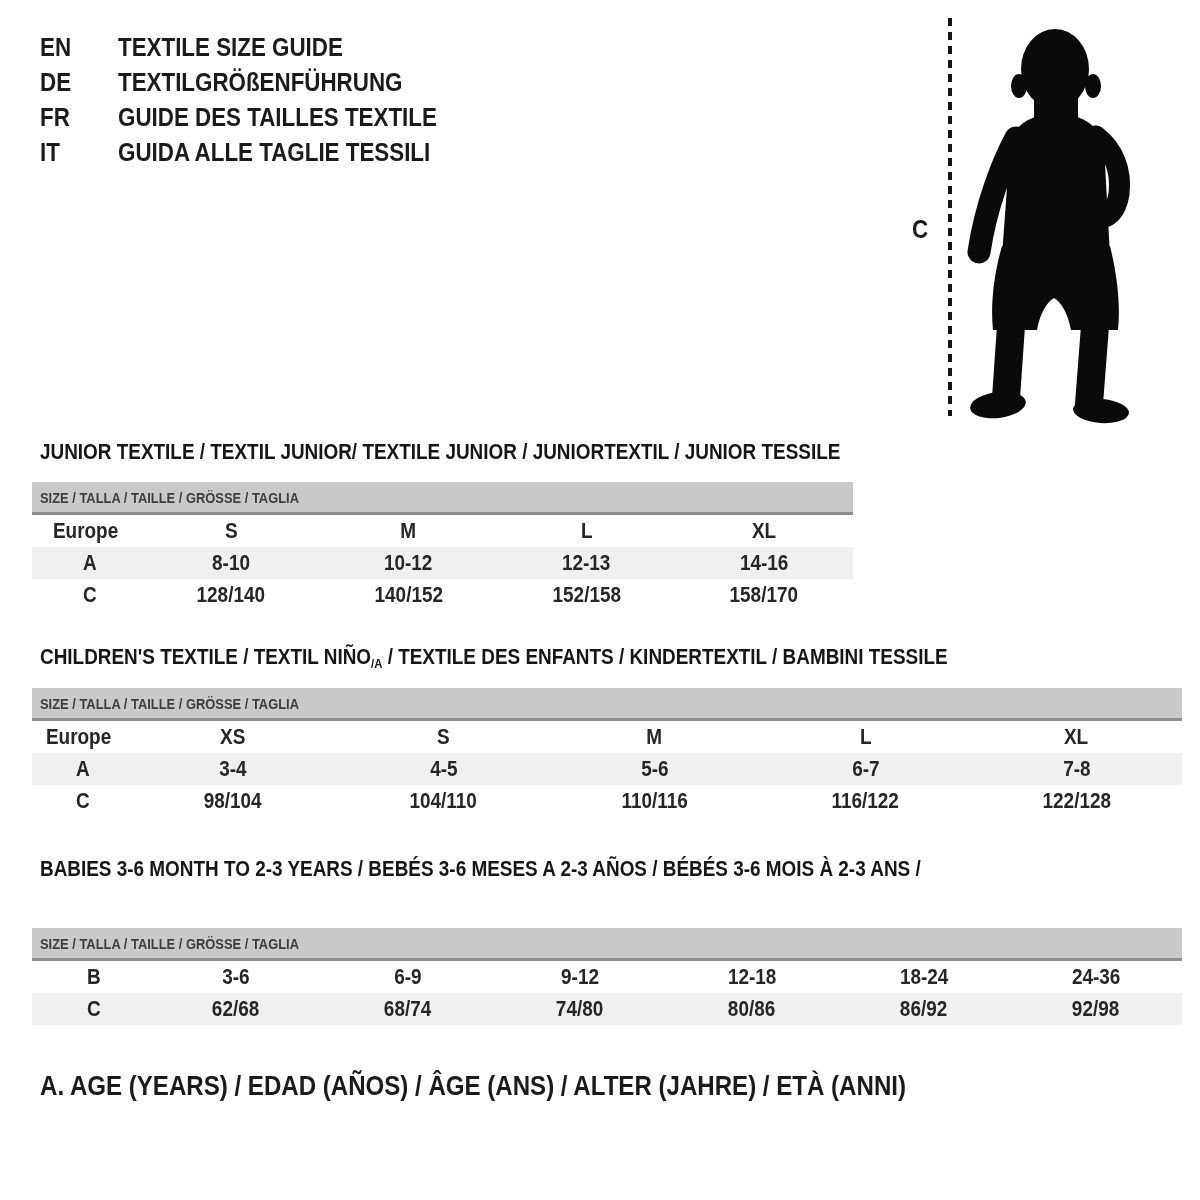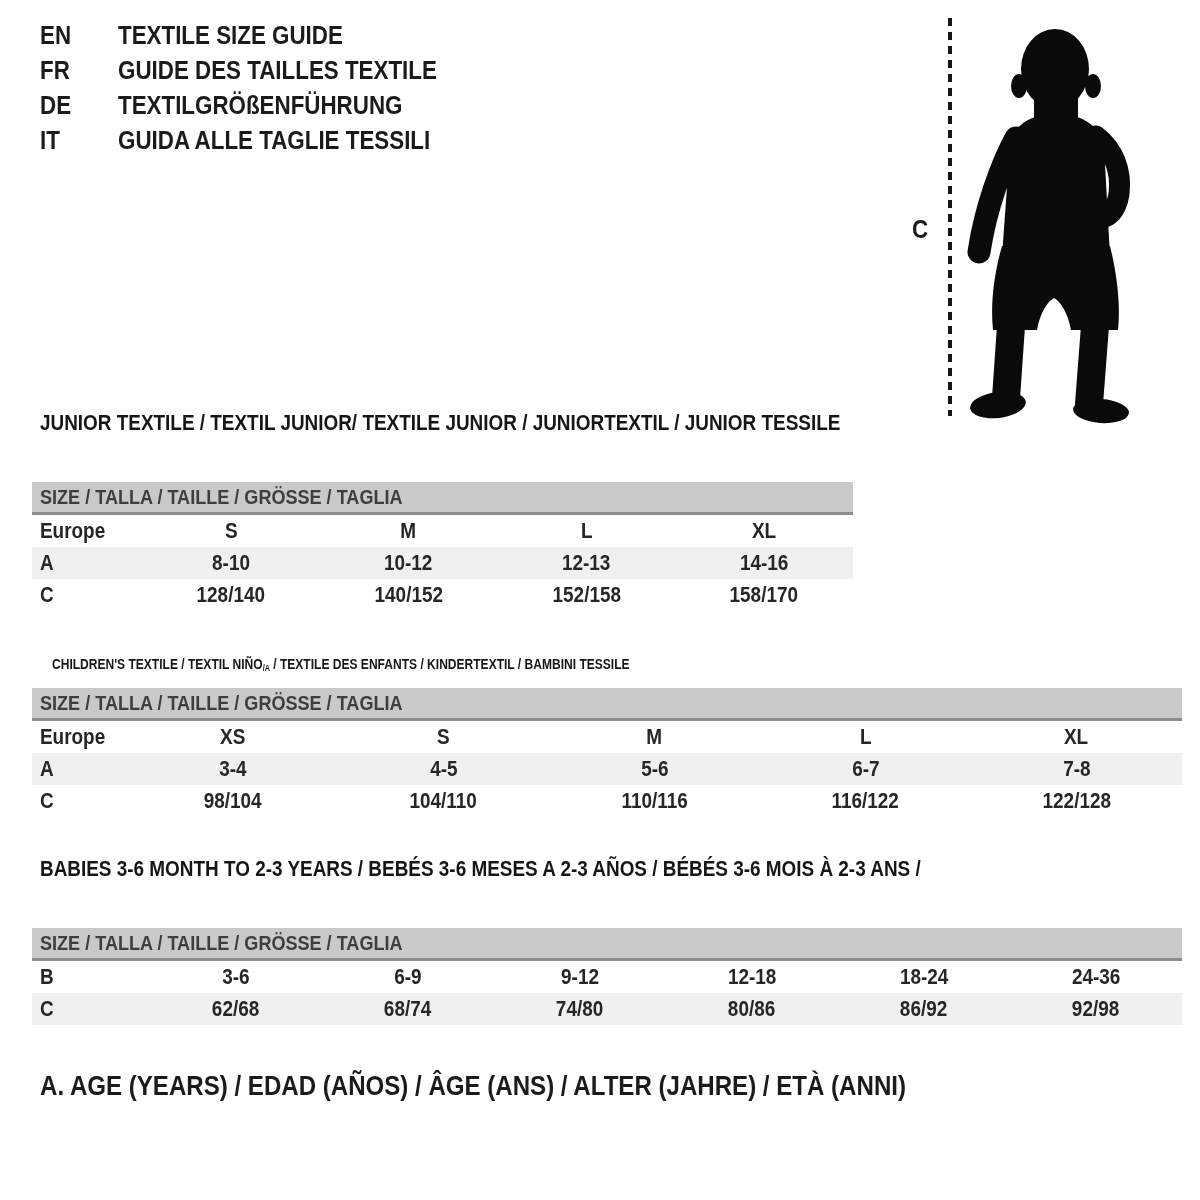--- a/index.html
+++ b/index.html
@@ -11,79 +11,79 @@
     font-family: "Liberation Sans", "DejaVu Sans", sans-serif;
     font-weight: 700;
     color: #1b1b1b;
     overflow: hidden;
   }
   
   .cnd { display: inline-block; transform: scaleX(0.86); transform-origin: 0 50%; white-space: nowrap; }
   .cnd.ctr { transform-origin: 50% 50%; }
 
   
-  .lang-block { position: absolute; left: 40px; top: 18px; }
+  .lang-block { position: absolute; left: 40px; top: 30px; }
   .lang-row { display: flex; align-items: center; height: 35px; font-size: 26px; }
   .lang-code { width: 78px; }
 
   
   .dashes {
     position: absolute; left: 948px; top: 18px; width: 4px; height: 398px;
     background: repeating-linear-gradient(to bottom, #161616 0, #161616 8px, transparent 8px, transparent 14px);
   }
   .measure-c { position: absolute; left: 912px; top: 214px; font-size: 26px; }
   .silhouette { position: absolute; left: 958px; top: 14px; }
 
   
   .section-title { position: absolute; left: 40px; font-size: 22px; color: #161616; }
-  .title-junior   { top: 410px; }
+  .title-junior   { top: 439px; }
   .title-children { top: 644px; }
   .title-babies   { top: 854px; line-height: 30px; }
   .sub { font-size: 0.6em; vertical-align: -0.28em; }
 
   
   .size-table { position: absolute; left: 32px; }
   .table-junior   { top: 482px; width: 821px; }
   .table-children { top: 688px; width: 1150px; }
   .table-babies   { top: 928px; width: 1150px; }
 
   .table-header {
     height: 30px; background: #c9c9c9; border-bottom: 3px solid #8d8d8d;
     display: flex; align-items: center; padding-left: 8px;
-    font-size: 21px; color: #3e3e3e;
+    font-size: 15px; color: #3e3e3e;
   }
   .trow { display: grid; height: 32px; align-items: center; font-size: 22px; color: #262626; }
   .trow.shaded { background: #f0f0f0; }
   .cell { text-align: center; }
-  .cell.label { text-align: left; padding-left: 8px; }
+  .cell.label { text-align: center; padding-left: 8px; }
   .cols-junior   { grid-template-columns: 110px repeat(4, 1fr); }
   .cols-children { grid-template-columns: 95px  repeat(5, 1fr); }
   .cols-babies   { grid-template-columns: 118px repeat(6, 1fr); }
 
   
   .legend { position: absolute; left: 40px; top: 1070px; }
   .legend-line { height: 32px; display: flex; align-items: center; font-size: 28px; color: #1b1b1b; }
 </style>
 </head>
 <body>
 
 <div class="page">
 
   <header class="lang-block">
     <div class="lang-row">
       <span class="lang-code"><span class="cnd">EN</span></span>
       <span class="lang-label cnd">TEXTILE SIZE GUIDE</span>
     </div>
     <div class="lang-row">
+      <span class="lang-code"><span class="cnd">DE</span></span>
+      <span class="lang-label cnd">TEXTILGRÖßENFÜHRUNG</span>
+    </div>
+    <div class="lang-row">
       <span class="lang-code"><span class="cnd">FR</span></span>
       <span class="lang-label cnd">GUIDE DES TAILLES TEXTILE</span>
-    </div>
-    <div class="lang-row">
-      <span class="lang-code"><span class="cnd">DE</span></span>
-      <span class="lang-label cnd">TEXTILGRÖßENFÜHRUNG</span>
     </div>
     <div class="lang-row">
       <span class="lang-code"><span class="cnd">IT</span></span>
       <span class="lang-label cnd">GUIDA ALLE TAGLIE TESSILI</span>
     </div>
   </header>
 
   <div class="dashes"></div>
   <div class="measure-c">
     <span class="cnd">C</span>
@@ -132,21 +132,21 @@
     </div>
     <div class="trow cols-junior">
       <div class="cell label"><span class="cnd">C</span></div>
       <div class="cell"><span class="cnd ctr">128/140</span></div>
       <div class="cell"><span class="cnd ctr">140/152</span></div>
       <div class="cell"><span class="cnd ctr">152/158</span></div>
       <div class="cell"><span class="cnd ctr">158/170</span></div>
     </div>
   </div>
 
-  <h2 class="section-title title-children" style="margin:12px;font-size:14px;">
+  <h2 class="section-title title-children" style="margin:0;font-size:22px;">
     <span class="cnd"><span>CHILDREN'S TEXTILE / TEXTIL NIÑO</span><span class="sub">/A</span><span> / TEXTILE DES ENFANTS / KINDERTEXTIL / BAMBINI TESSILE</span></span>
   </h2>
   <div class="size-table table-children">
     <div class="table-header">
       <span class="cnd">SIZE / TALLA / TAILLE / GRÖSSE / TAGLIA</span>
     </div>
     <div class="trow cols-children">
       <div class="cell label"><span class="cnd">Europe</span></div>
       <div class="cell"><span class="cnd ctr">XS</span></div>
       <div class="cell"><span class="cnd ctr">S</span></div>

